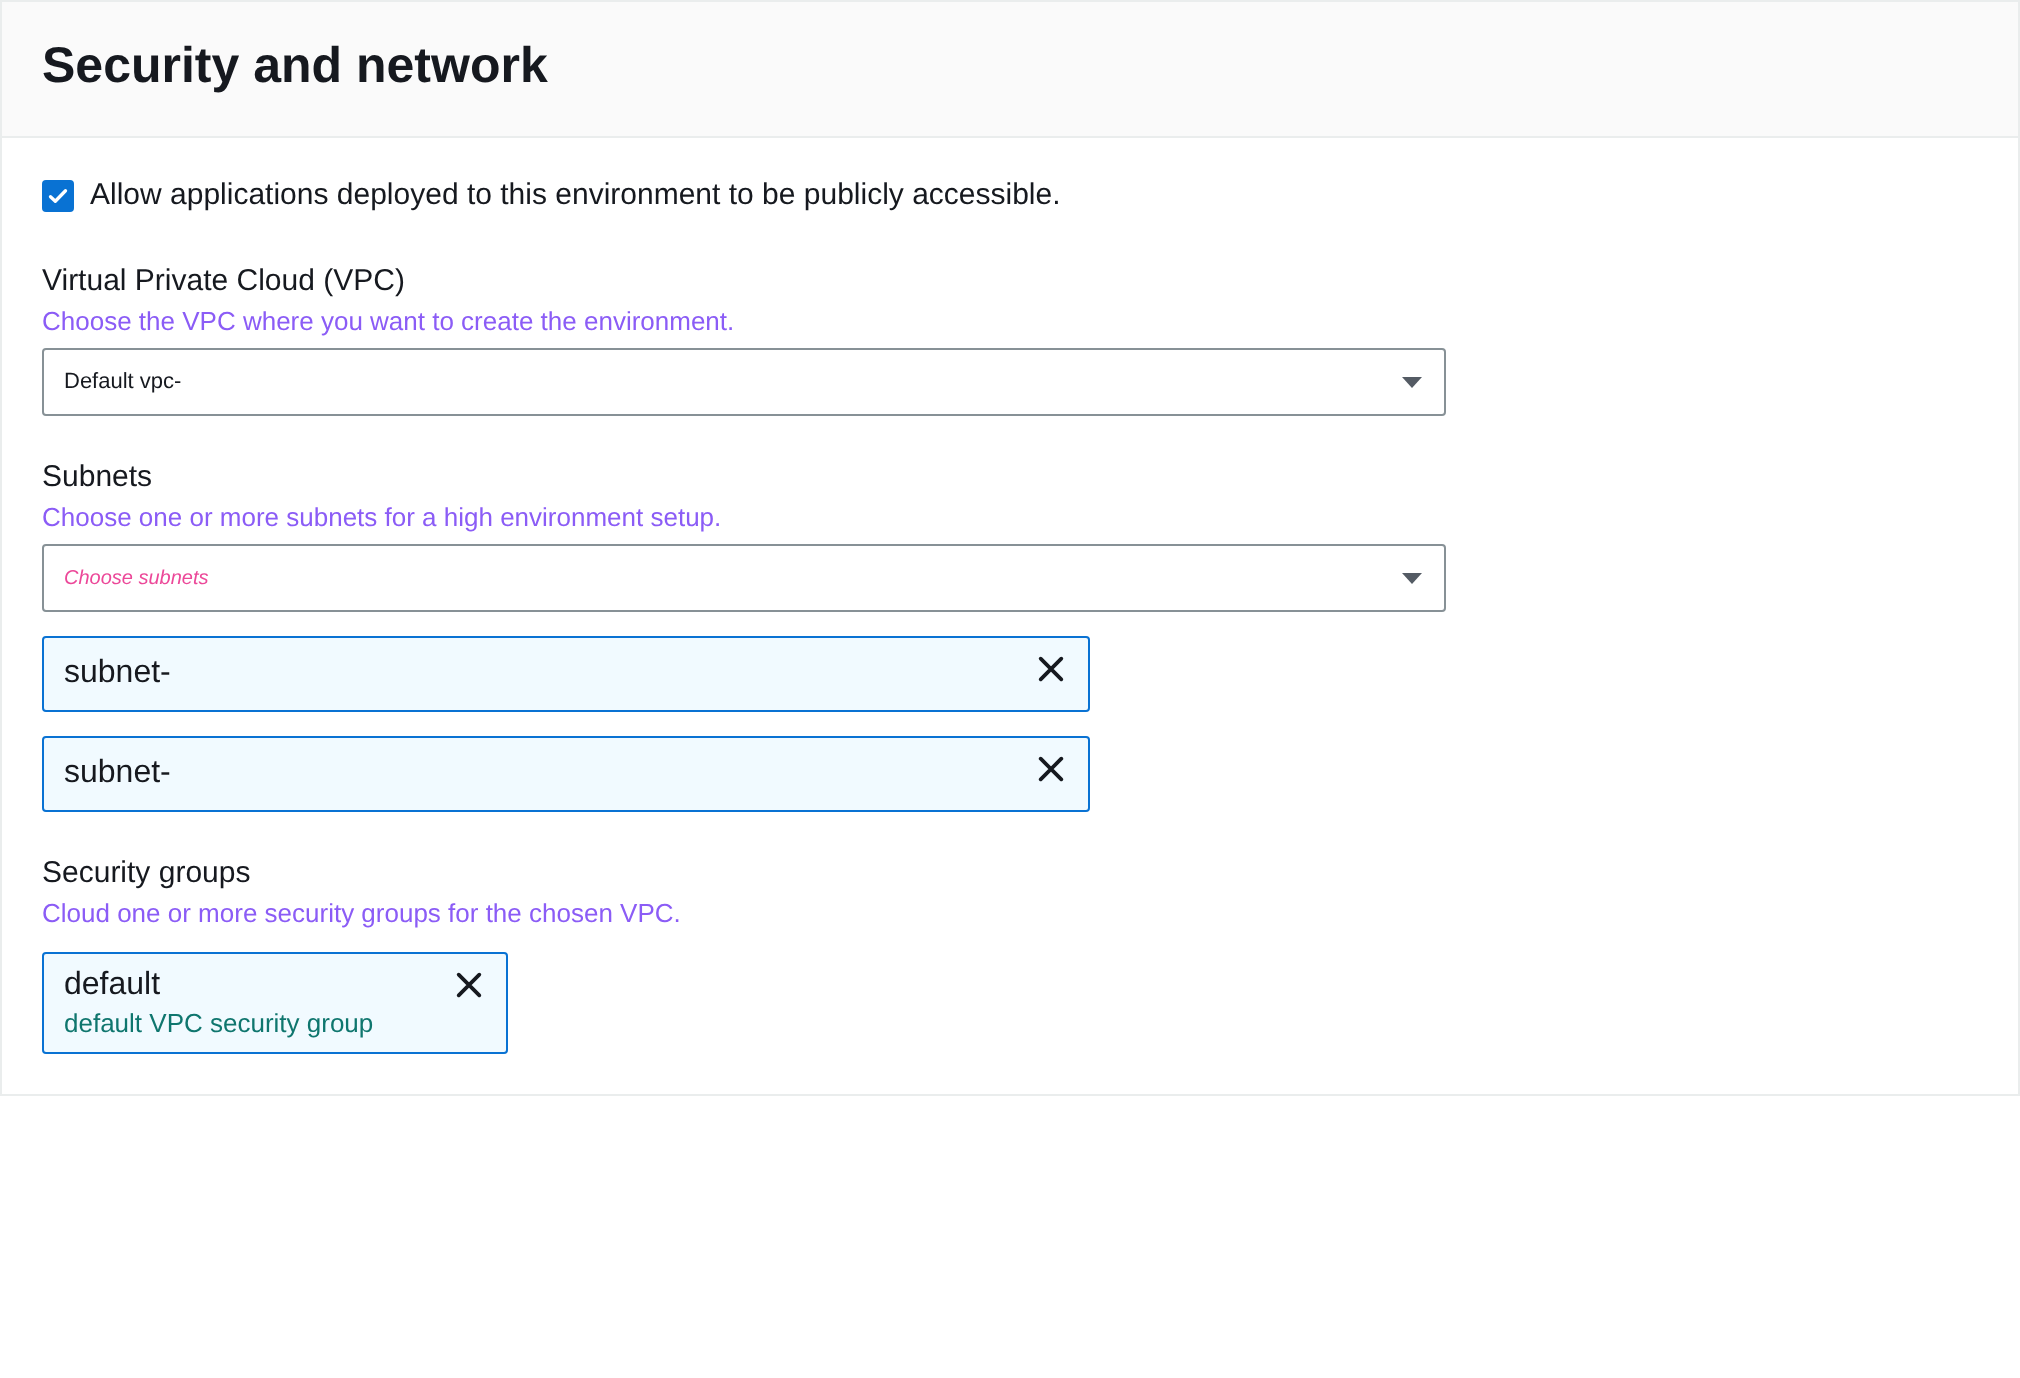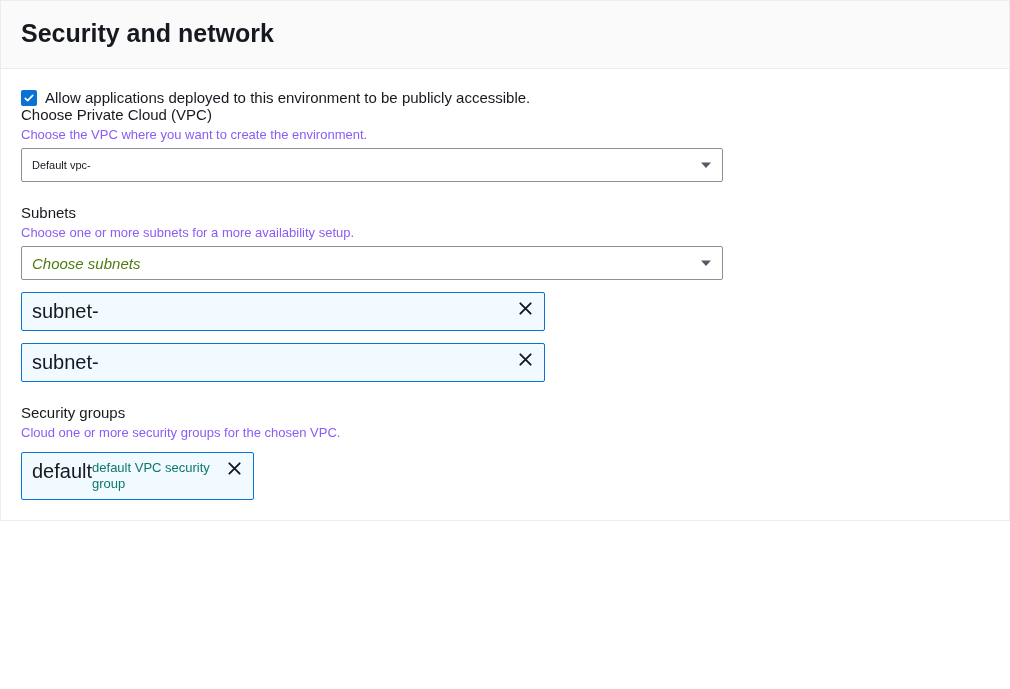--- a/index.html
+++ b/index.html
@@ -28,20 +28,21 @@
       font-weight: 700;
       color: #16191f;
     }
     .panel-body {
       padding: 20px;
     }
     .checkbox-row {
       display: flex;
       align-items: center;
       gap: 8px;
+      margin-bottom: 26px;
     }
     .checkbox {
       width: 16px;
       height: 16px;
       background: #0972d3;
       border-radius: 2px;
       display: flex;
       align-items: center;
       justify-content: center;
       flex-shrink: 0;
@@ -78,22 +79,22 @@
       align-items: center;
       justify-content: space-between;
       padding: 0 10px;
       cursor: pointer;
     }
     .select-value {
       font-size: 11px;
       color: #16191f;
     }
     .select-placeholder {
-      font-size: 15px;
-      color: #4d7c0f;
+      font-size: 10px;
+      color: #ec4899;
       font-style: italic;
     }
     .caret-icon svg {
       width: 12px;
       height: 12px;
       display: block;
     }
     .tag-list {
       margin-top: 12px;
       display: flex;
@@ -109,21 +110,21 @@
       border-radius: 2px;
       display: flex;
       align-items: center;
       justify-content: space-between;
       padding: 6px 9px 6px 10px;
     }
     .tag.tag-sm {
       width: 233px;
     }
     .tag-text {
-      font-size: 20px;
+      font-size: 16px;
       color: #16191f;
       line-height: 1.25;
     }
     .tag-sub {
       font-size: 13px;
       color: #0f766e;
       line-height: 1.25;
       margin-top: 1px;
     }
     .tag-remove {
@@ -134,21 +135,21 @@
       padding: 2px;
       align-self: flex-start;
     }
     .tag-remove svg {
       width: 15px;
       height: 15px;
       display: block;
     }
     .tag-body {
       display: flex;
-      flex-direction: row;
+      flex-direction: column;
     }
   </style>
 </head>
 <body>
 
 <div class="panel">
   <div class="panel-header">
     <h2 class="panel-title">Security and network</h2>
   </div>
   <div class="panel-body">
@@ -156,35 +157,35 @@
     <div class="checkbox-row">
       <div class="checkbox">
         <svg viewBox="0 0 16 16">
           <path d="M3 8.5 L6.2 11.5 L13 4.5" stroke="#fff" stroke-width="2.2" fill="none" stroke-linecap="round" stroke-linejoin="round"></path>
         </svg>
       </div>
       <span class="checkbox-label">Allow applications deployed to this environment to be publicly accessible.</span>
     </div>
 
     <div class="form-section">
-      <div class="field-label">Choose Private Cloud (VPC)</div>
+      <div class="field-label">Virtual Private Cloud (VPC)</div>
       <div class="field-description">Choose the VPC where you want to create the environment.</div>
       <div class="select-control">
         <span class="select-value">Default vpc-</span>
         <span class="caret-icon">
           <svg viewBox="0 0 12 12">
               <path d="M1 3.5 L6 9 L11 3.5 Z" fill="#545b64"></path>
             </svg>
         </span>
       </div>
     </div>
 
     <div class="form-section">
       <div class="field-label">Subnets</div>
-      <div class="field-description">Choose one or more subnets for a more availability setup.</div>
+      <div class="field-description">Choose one or more subnets for a high environment setup.</div>
       <div class="select-control">
         <span class="select-placeholder">Choose subnets</span>
         <span class="caret-icon">
           <svg viewBox="0 0 12 12">
               <path d="M1 3.5 L6 9 L11 3.5 Z" fill="#545b64"></path>
             </svg>
         </span>
       </div>
       <div class="tag-list">
         <div class="tag">

